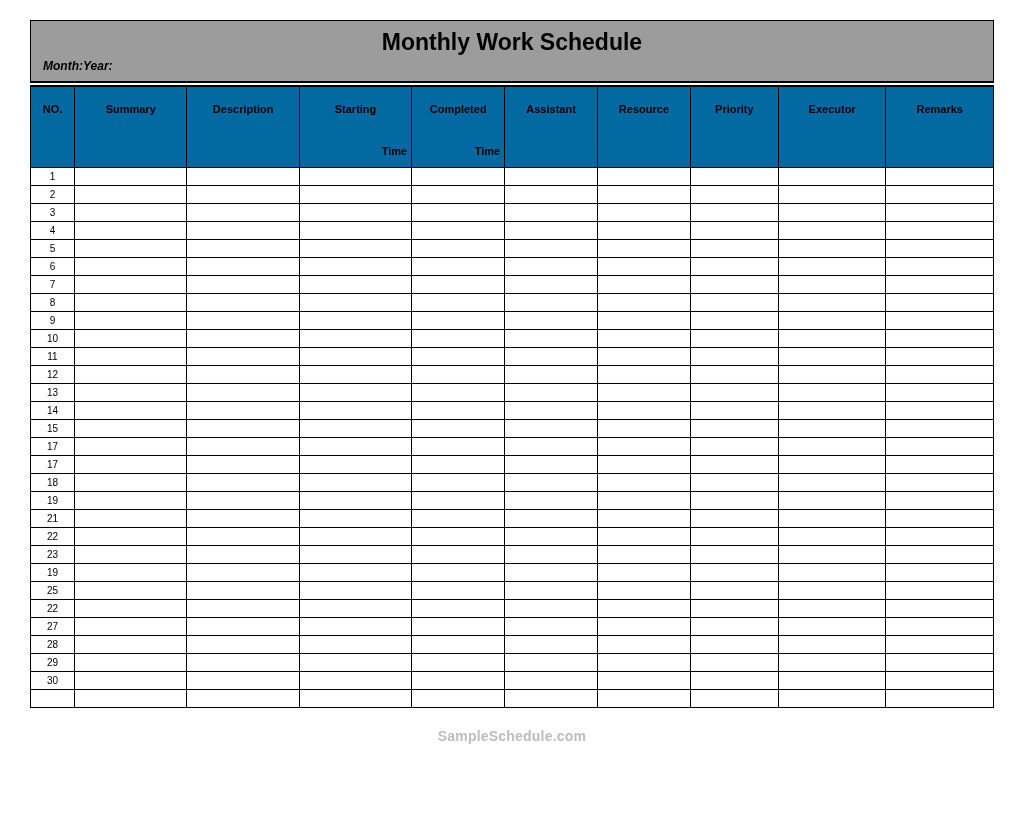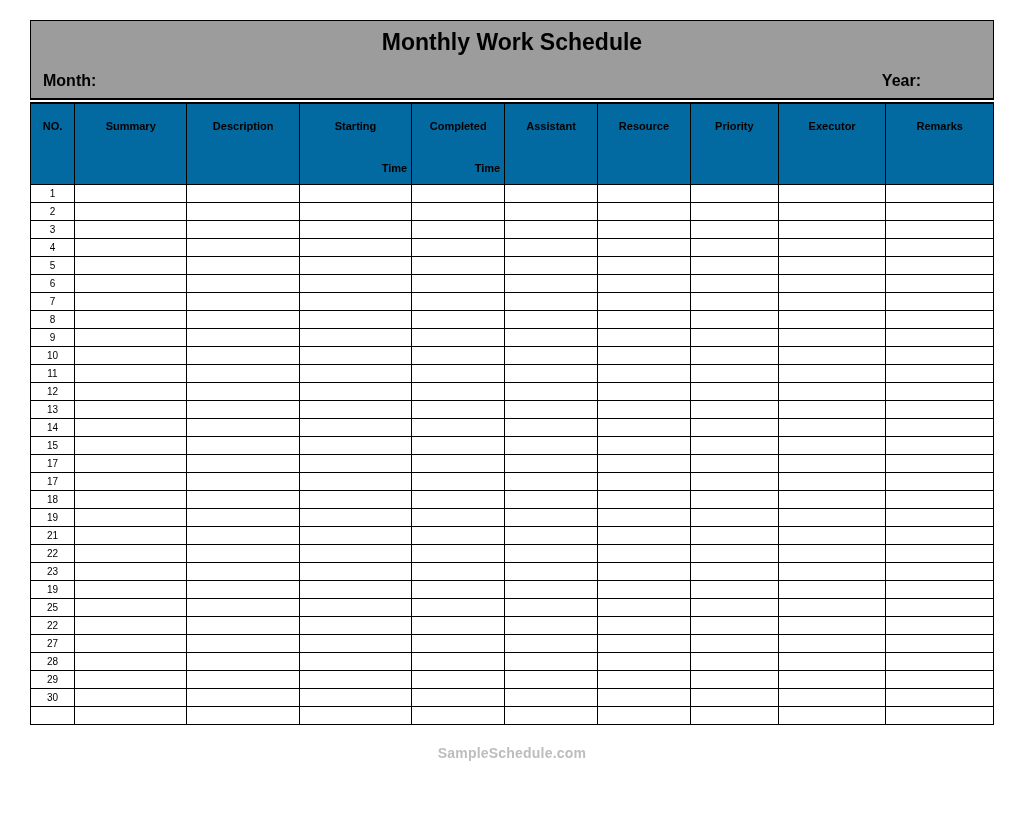--- a/index.html
+++ b/index.html
@@ -16,28 +16,29 @@
   .header {
     background: #9d9c9c;
     border: 1px solid #000;
     padding: 8px 10px 6px 10px;
   }
   .title {
     text-align: center;
     font-weight: bold;
     font-size: 23px;
     color: #000;
-    margin-bottom: 16px;
+    margin-bottom: 3px;
   }
   .header-row {
     display: flex;
-    justify-content: space-between;
+    justify-content: flex-start;
     font-weight: bold;
-    font-size: 16px;
+    font-size: 12px;
     padding: 0 2px 2px 2px;
+    font-style: italic;
   }
   .header-row .right { padding-right: 60px; }
   .spacer-thin {
     height: 4px;
     border-top: 1px solid #000;
     border-bottom: 1px solid #000;
     background: #fff;
   }
   table.schedule {
     width: 100%;

